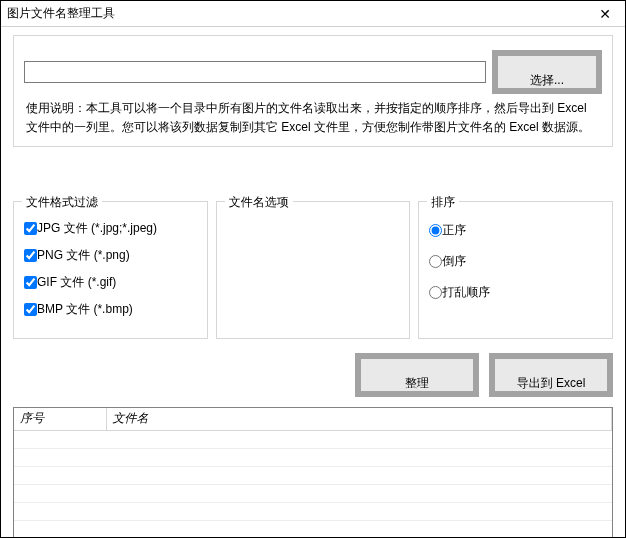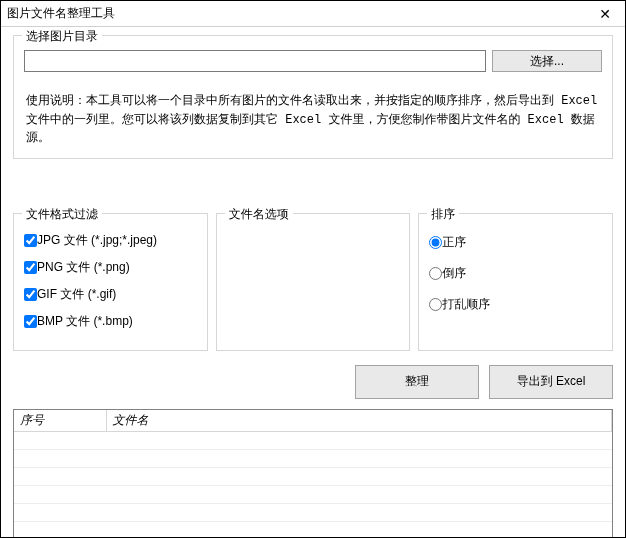--- a/index.html
+++ b/index.html
@@ -52,28 +52,28 @@
 .dir-input {
   flex: 1;
   height: 22px;
   border: 1px solid #7a7a7a;
   padding: 0 4px;
   font-size: 12px;
 }
 .btn {
   height: 22px;
   min-width: 110px;
-  border: 1px solid #a3a3a3;
+  border: 6px solid #a3a3a3;
   background: #e9e9e9;
   font-size: 12px;
   cursor: default;
-  padding: 0 8px;
-}
-
-.desc { margin-top: 20px; line-height: 1.55; font-size: 12px; padding: 0 2px; font-family: Liberation Mono, monospace; }
+  padding: 16px 8px;
+}
+
+.desc { margin-top: 5px; line-height: 1.55; font-size: 12px; padding: 0 2px; }
 
 .three-col { display: flex; gap: 8px; }
 .three-col .groupbox { flex: 1; min-height: 120px; margin-top: 46px; }
 .chk-row, .rad-row { display: flex; align-items: center; margin: 4px 0 10px 0; }
 .chk-row input, .rad-row input { width: 13px; height: 13px; }
 .rad-row { margin: 6px 0 14px 0; }
 
 .action-row { display: flex; justify-content: flex-end; gap: 10px; margin: 6px 0 10px 0; }
 .action-row .btn { min-width: 124px; height: 34px; }
 
@@ -106,21 +106,20 @@
 <div class="titlebar">
   <span class="title">图片文件名整理工具</span>
   <div class="close">
     <span>✕</span>
   </div>
 </div>
 
 <div class="content">
 
   <div class="groupbox">
-    <span class="legend">选择图片目录</span>
     <div class="dir-row">
       <input class="dir-input" type="text" value="" style="">
       <button class="btn">选择...</button>
     </div>
     <div class="desc">使用说明：本工具可以将一个目录中所有图片的文件名读取出来，并按指定的顺序排序，然后导出到 Excel 文件中的一列里。您可以将该列数据复制到其它 Excel 文件里，方便您制作带图片文件名的 Excel 数据源。</div>
   </div>
 
   <div class="three-col">
 
     <div class="groupbox">

